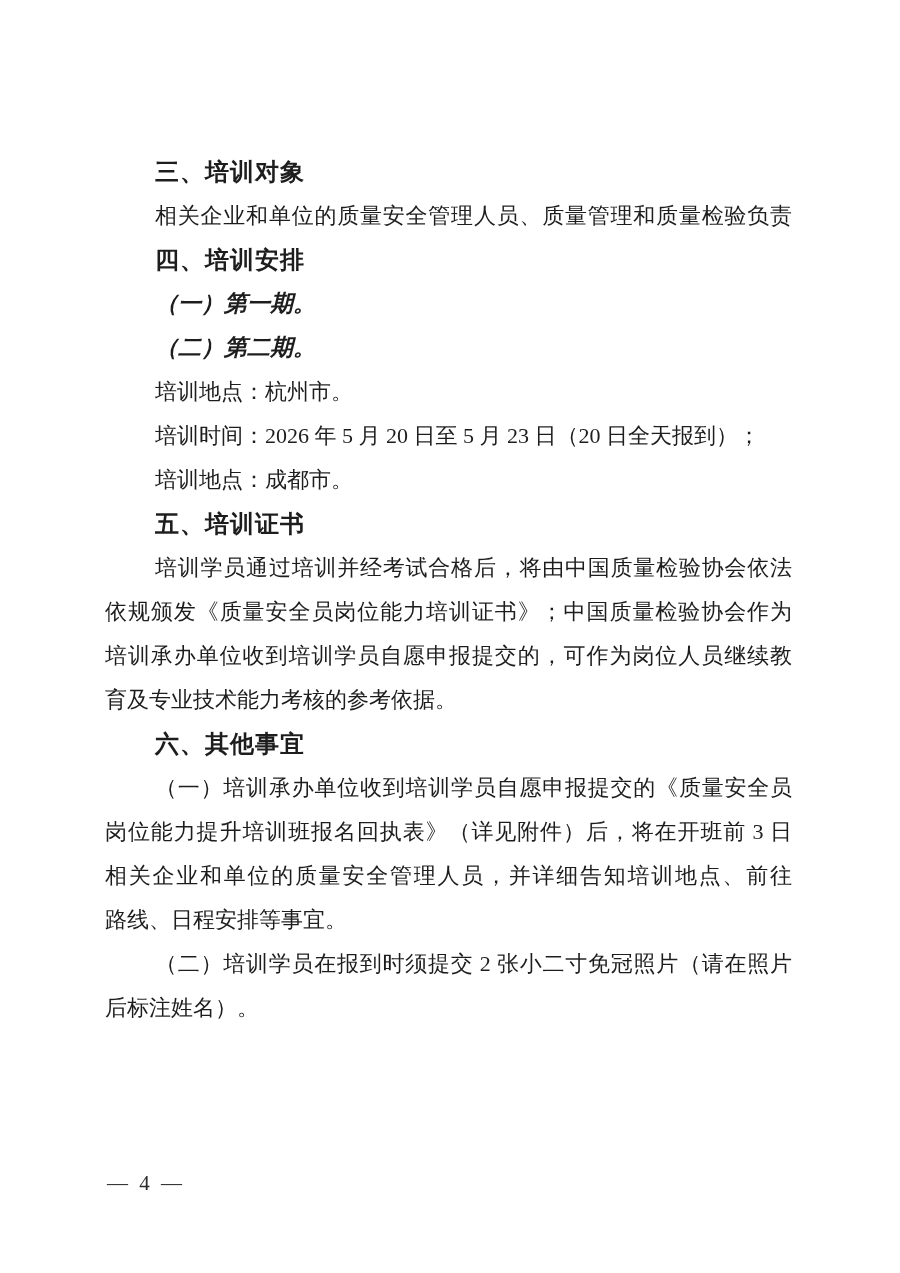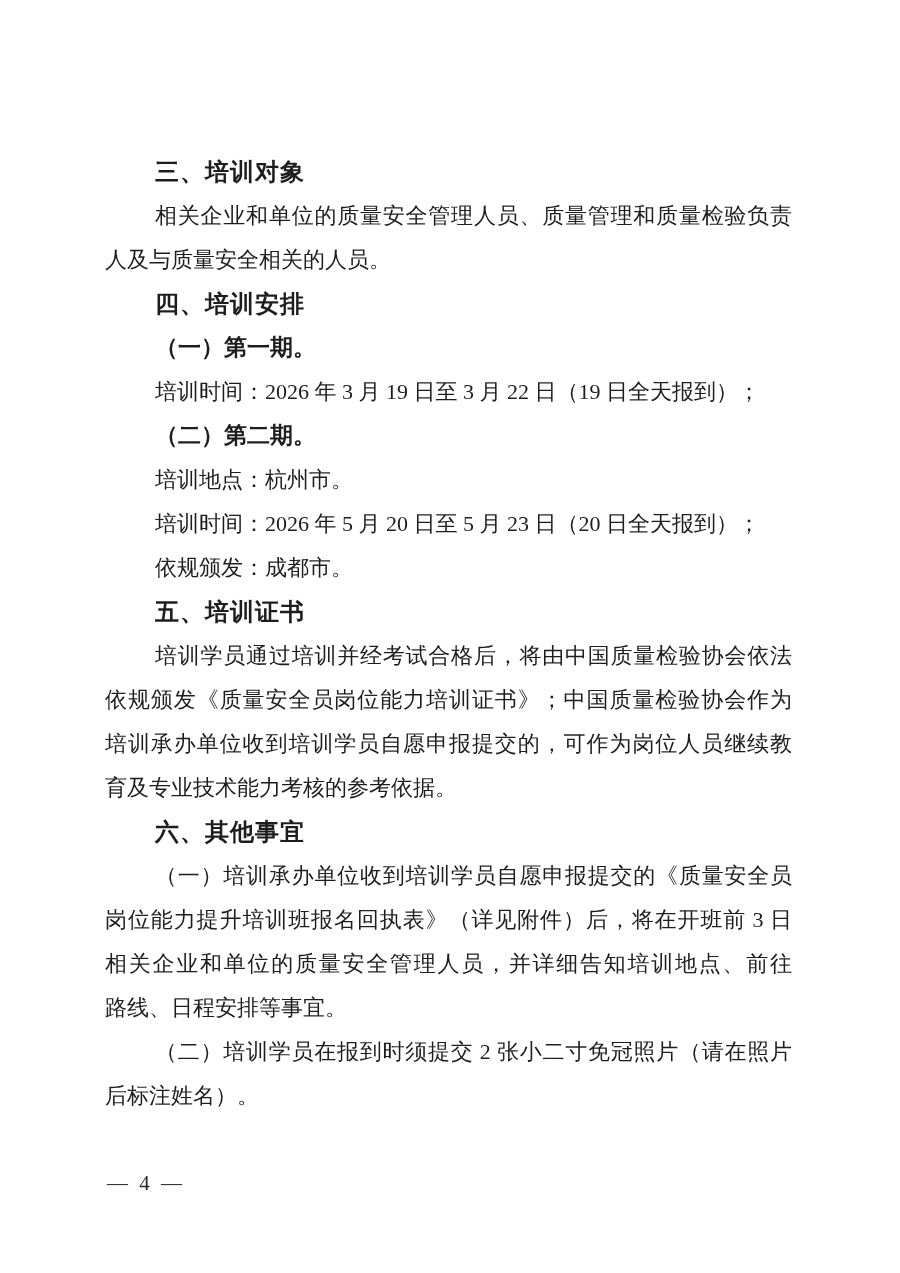--- a/index.html
+++ b/index.html
@@ -36,51 +36,50 @@
   .head {
     font-weight: 700;
     font-size: 24px;
     font-family: "Liberation Sans", "DejaVu Sans", sans-serif;
     letter-spacing: 1px;
   }
   
   .sub {
     font-weight: 700;
     font-size: 23px;
+    font-style: italic;
   }
   .footer {
     position: absolute;
     left: 107px;
     top: 1168px;
     font-size: 21px;
     line-height: 30px;
     letter-spacing: 3px;
     color: #2a2a2a;
   }
 </style>
 </head>
 <body>
 
 <div class="page">
   <div class="doc">
 
     <section>
       <div class="ln head ind">三、培训对象</div>
       <div class="ln ind jl">相关企业和单位的质量安全管理人员、质量管理和质量检验负责</div>
-      <div class="ln">人及与质量安全相关的人员。</div>
     </section>
 
     <section>
       <div class="ln head ind">四、培训安排</div>
       <div class="ln sub ind">（一）第一期。</div>
-      <div class="ln ind">培训时间：2026 年 3 月 19 日至 3 月 22 日（19 日全天报到）；</div>
       <div class="ln sub ind">（二）第二期。</div>
       <div class="ln ind">培训地点：杭州市。</div>
       <div class="ln ind">培训时间：2026 年 5 月 20 日至 5 月 23 日（20 日全天报到）；</div>
-      <div class="ln ind">依规颁发：成都市。</div>
+      <div class="ln ind">培训地点：成都市。</div>
     </section>
 
     <section>
       <div class="ln head ind">五、培训证书</div>
       <div class="ln ind jl">培训学员通过培训并经考试合格后，将由中国质量检验协会依法</div>
       <div class="ln jl">依规颁发《质量安全员岗位能力培训证书》；中国质量检验协会作为</div>
       <div class="ln jl">培训承办单位收到培训学员自愿申报提交的，可作为岗位人员继续教</div>
       <div class="ln">育及专业技术能力考核的参考依据。</div>
     </section>
 

